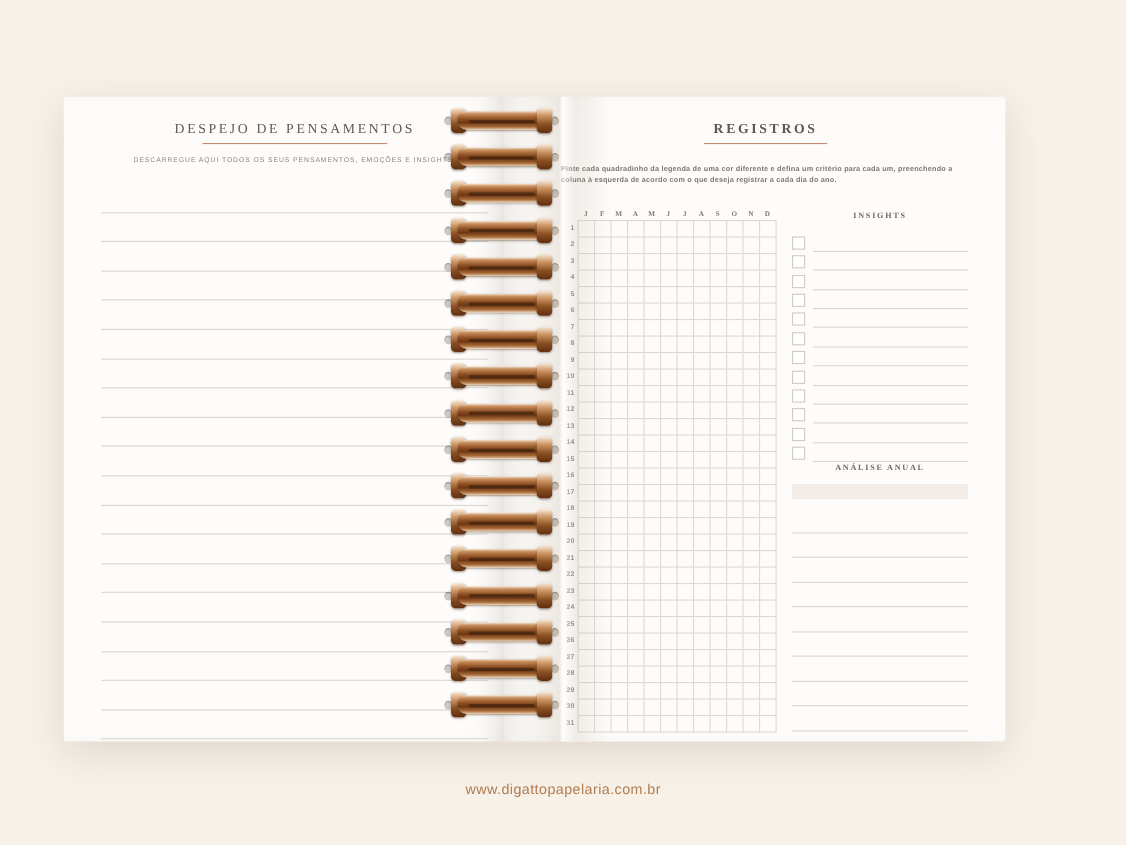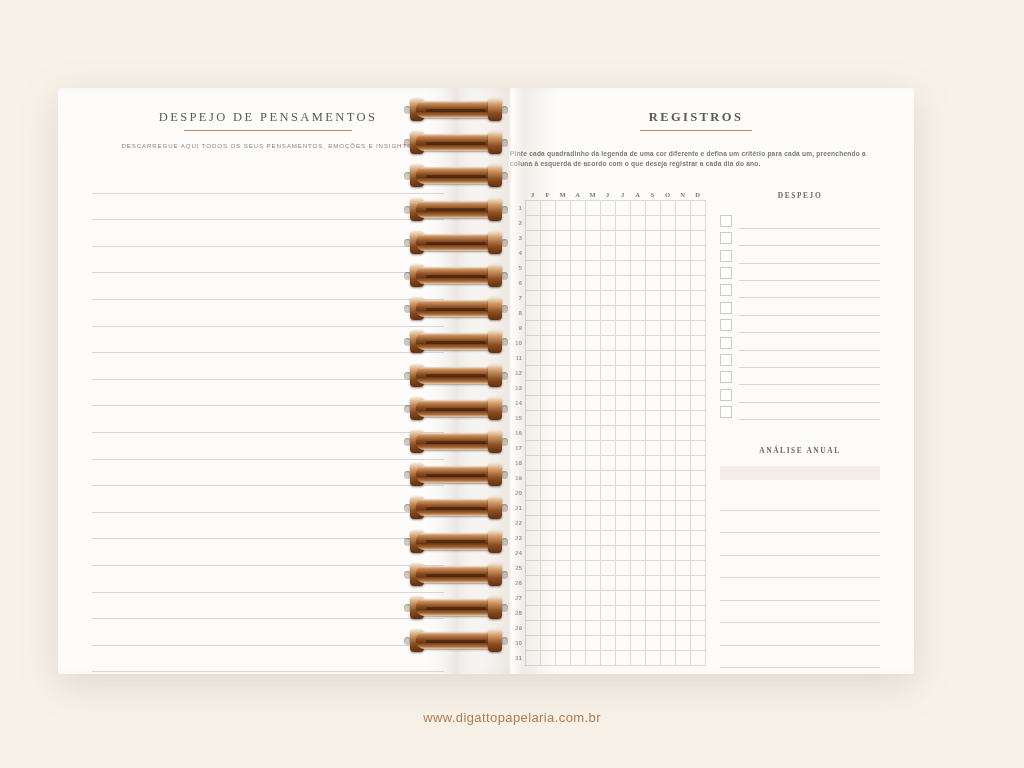--- a/index.html
+++ b/index.html
@@ -244,21 +244,21 @@
     border: 1px solid #cfcac3;
     background: #fff;
     margin-bottom: 2px;
   }
   .legend-line {
     flex: 1;
     margin-left: 7px;
     border-bottom: 1px solid #d9d6d0;
     height: 12px;
   }
-  .analysis { margin-top: 26px; }
+  .analysis { }
   .analysis-band {
     margin-top: 11px;
     height: 14px;
     background: #f4ece6;
   }
   .analysis-lines { margin-top: 8px; }
   .analysis-line {
     height: 21.5px;
     border-bottom: 1px solid #d9d6d0;
   }
@@ -738,21 +738,21 @@
                 <i></i>
                 <i></i>
                 <i></i>
                 <i></i>
                 <i></i>
               </div>
           </div>
         </div>
 
         <div class="side-block">
-          <div class="side-title">DESPEJO</div>
+          <div class="side-title">INSIGHTS</div>
           <div class="legend-list" id="legend-list">
               <div class="legend-row">
                 <div class="legend-box"></div>
                 <div class="legend-line"></div>
               </div>
               <div class="legend-row">
                 <div class="legend-box"></div>
                 <div class="legend-line"></div>
               </div>
               <div class="legend-row">

